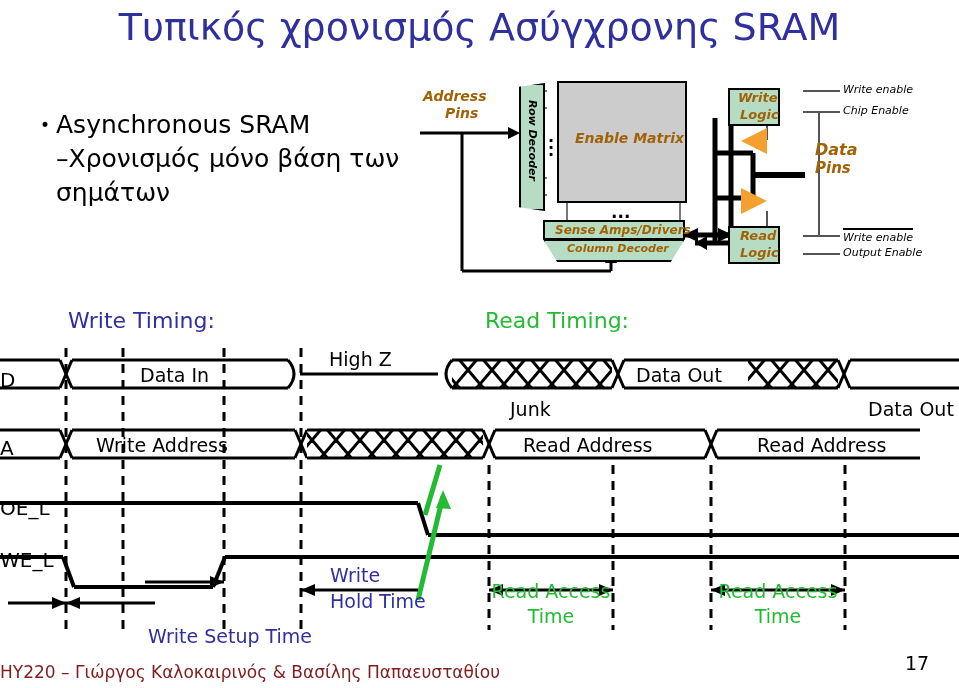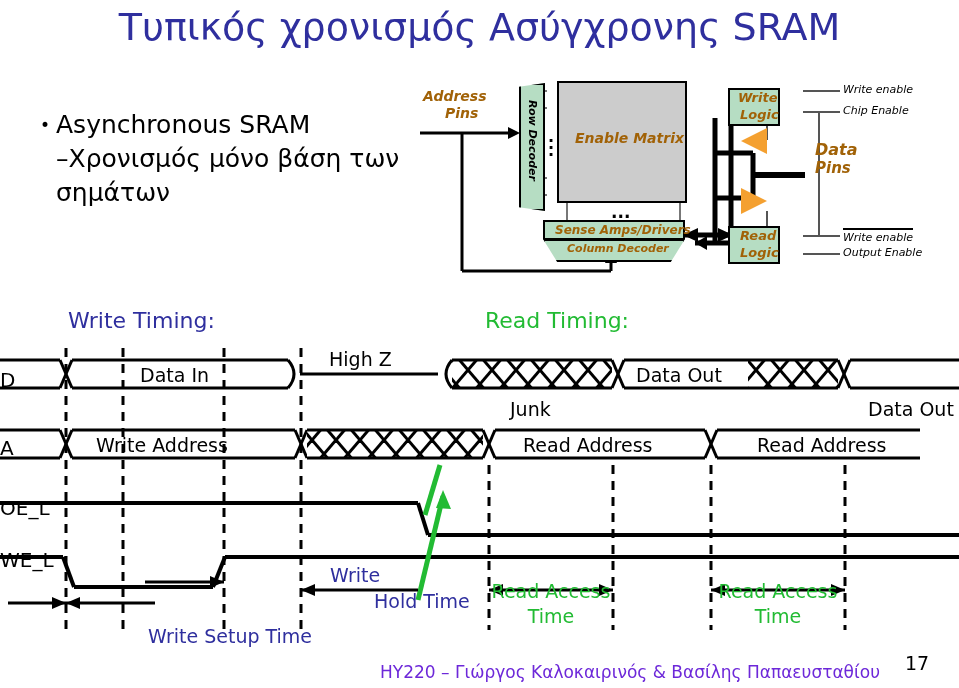--- a/index.html
+++ b/index.html
@@ -54,21 +54,21 @@
   #timing{left:0;top:300px;width:959px;height:388px;}
   .sect-title{position:absolute;font-size:22px;white-space:nowrap;}
   .wt{color:#2f2f9e;}
   .rt{color:#22bb33;}
   .wavelbl{position:absolute;font-size:19px;color:#000;white-space:nowrap;}
   .signame{position:absolute;font-size:20px;color:#000;white-space:nowrap;}
   .timelbl{position:absolute;font-size:19px;white-space:nowrap;text-align:center;}
   .tl-blue{color:#2f2f9e;}
   .tl-green{color:#22bb33;}
 
-  #footer{left:0;top:662px;width:880px;text-align:right;font-size:17px;color:#6d28d9;}
+  #footer{left:0;top:662px;width:880px;text-align:left;font-size:17px;color:#7f1d1d;}
   #pagenum{left:905px;top:652px;font-size:19px;color:#000;}
 
   svg{display:block;}
 </style>
 </head>
 <body>
 
 <div class="abs" id="slide-title">Τυπικός χρονισμός Ασύγχρονης SRAM</div>
 
 <div class="abs" id="bullet-block">
@@ -301,21 +301,21 @@
   <div class="wavelbl" style="left:636px;top:64px;">Data Out</div>
   <div class="wavelbl" style="left:868px;top:98px;">Data Out</div>
 
   <div class="wavelbl" style="left:96px;top:134px;">Write Address</div>
   <div class="wavelbl" style="left:510px;top:98px;">Junk</div>
   <div class="wavelbl" style="left:523px;top:134px;">Read Address</div>
   <div class="wavelbl" style="left:757px;top:134px;">Read Address</div>
 
   <div class="timelbl tl-blue" style="left:148px;top:325px;">Write Setup Time</div>
   <div class="timelbl tl-blue" style="left:330px;top:264px;">Write</div>
-  <div class="timelbl tl-blue" style="left:330px;top:290px;margin-left:44px;">Hold Time</div>
+  <div class="timelbl tl-blue" style="left:330px;top:290px;">Hold Time</div>
 
   <div class="timelbl tl-green" style="left:489px;top:280px;width:124px;">Read Access</div>
   <div class="timelbl tl-green" style="left:489px;top:305px;width:124px;">Time</div>
   <div class="timelbl tl-green" style="left:711px;top:280px;width:134px;">Read Access</div>
   <div class="timelbl tl-green" style="left:711px;top:305px;width:134px;">Time</div>
 </div>
 
 <div class="abs" id="footer">ΗΥ220 – Γιώργος Καλοκαιρινός &amp; Βασίλης Παπαευσταθίου</div>
 <div class="abs" id="pagenum">17</div>
 

